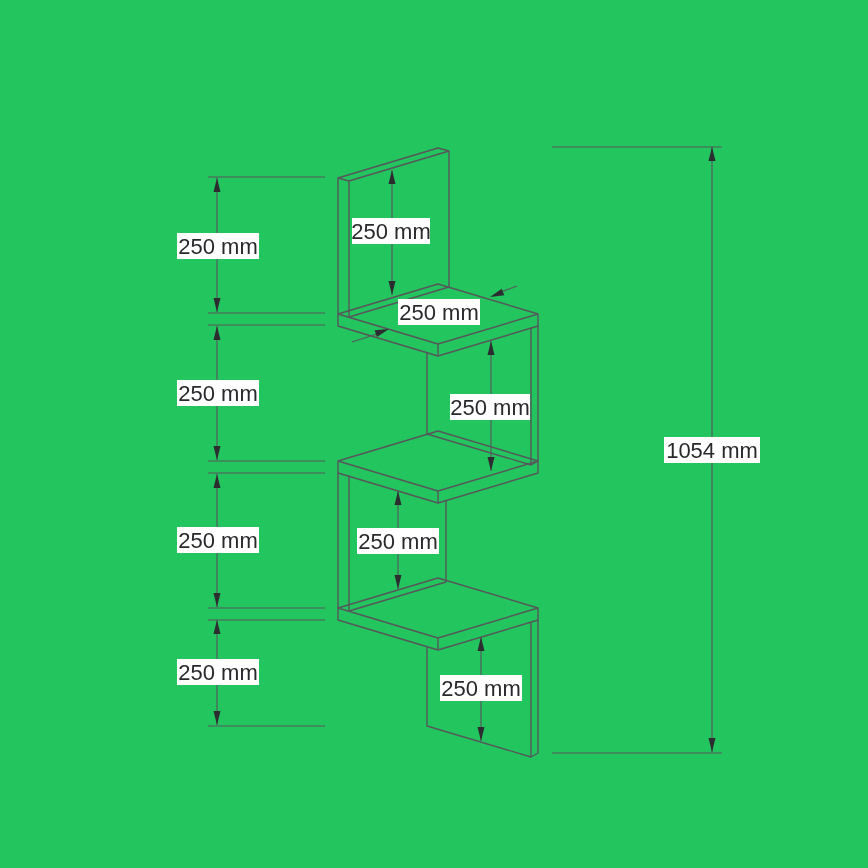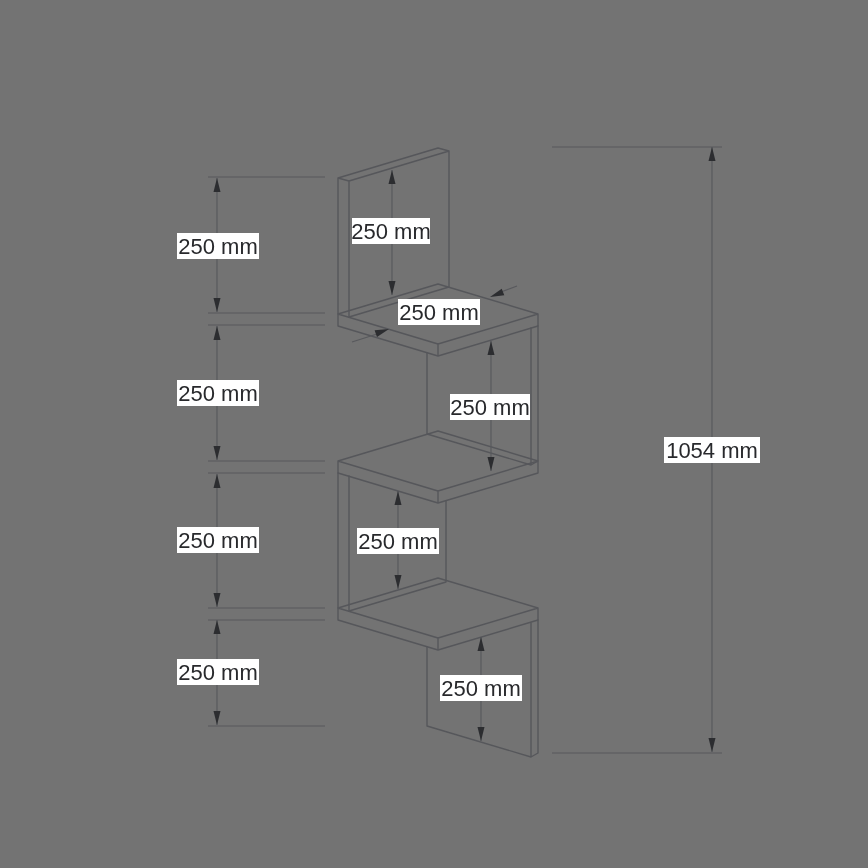--- a/index.html
+++ b/index.html
@@ -1,16 +1,16 @@
 <!DOCTYPE html>
 <html><head>
 <meta charset="utf-8">
 <style>
   html,body{margin:0;padding:0;background:#ffffff;}
-  .stage{width:868px;height:868px;background:#737373;position:relative;overflow:hidden;}
+  .stage{width:868px;height:868px;background:#22c55e;position:relative;overflow:hidden;}
   svg{display:block;}
   .geo{fill:none;stroke:#56575b;stroke-width:1.4;stroke-linejoin:round;stroke-linecap:round;}
   .dim{fill:none;stroke:#58595d;stroke-width:1.15;stroke-linecap:butt;}
   .arr{fill:#2c2d30;stroke:none;}
   .mask{fill:#ffffff;stroke:none;}
   .lbl{font-family:"Liberation Sans","DejaVu Sans",sans-serif;font-size:22px;fill:#28292c;text-anchor:middle;}
 </style>
 </head>
 <body>
 

